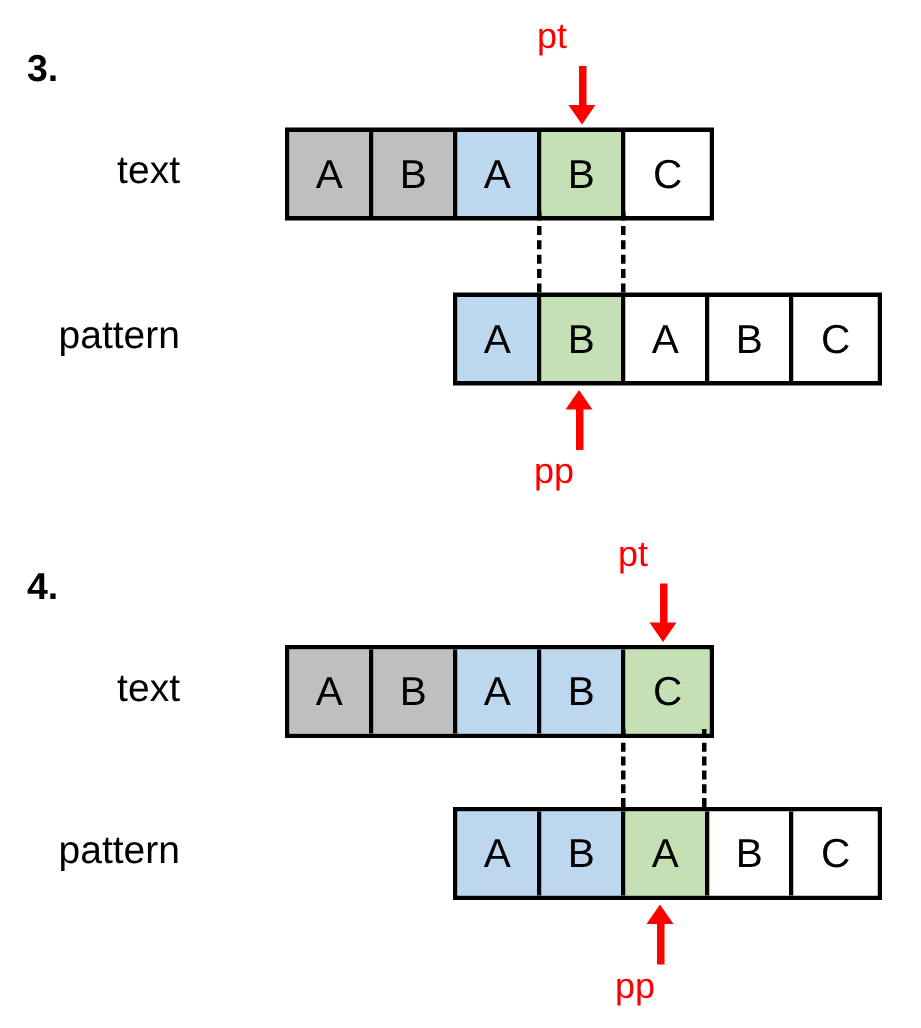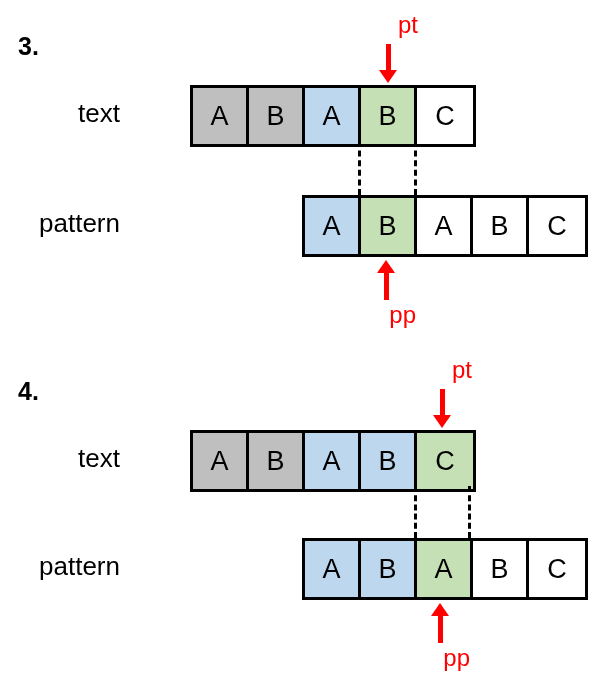--- a/index.html
+++ b/index.html
@@ -87,21 +87,21 @@
     width: 0;
     border-left: 3px dashed #000000;
   }
 
   
   .pointer {
     position: absolute;
     color: #ff0000;
     font-size: 24px;
     line-height: 1;
-    text-align: right;
+    text-align: left;
     width: 60px;
   }
   .pointer .ptr-label {
     display: block;
     font-size: 24px;
     line-height: 1.05;
     white-space: nowrap;
   }
   .arrow-shaft {
     position: absolute;

